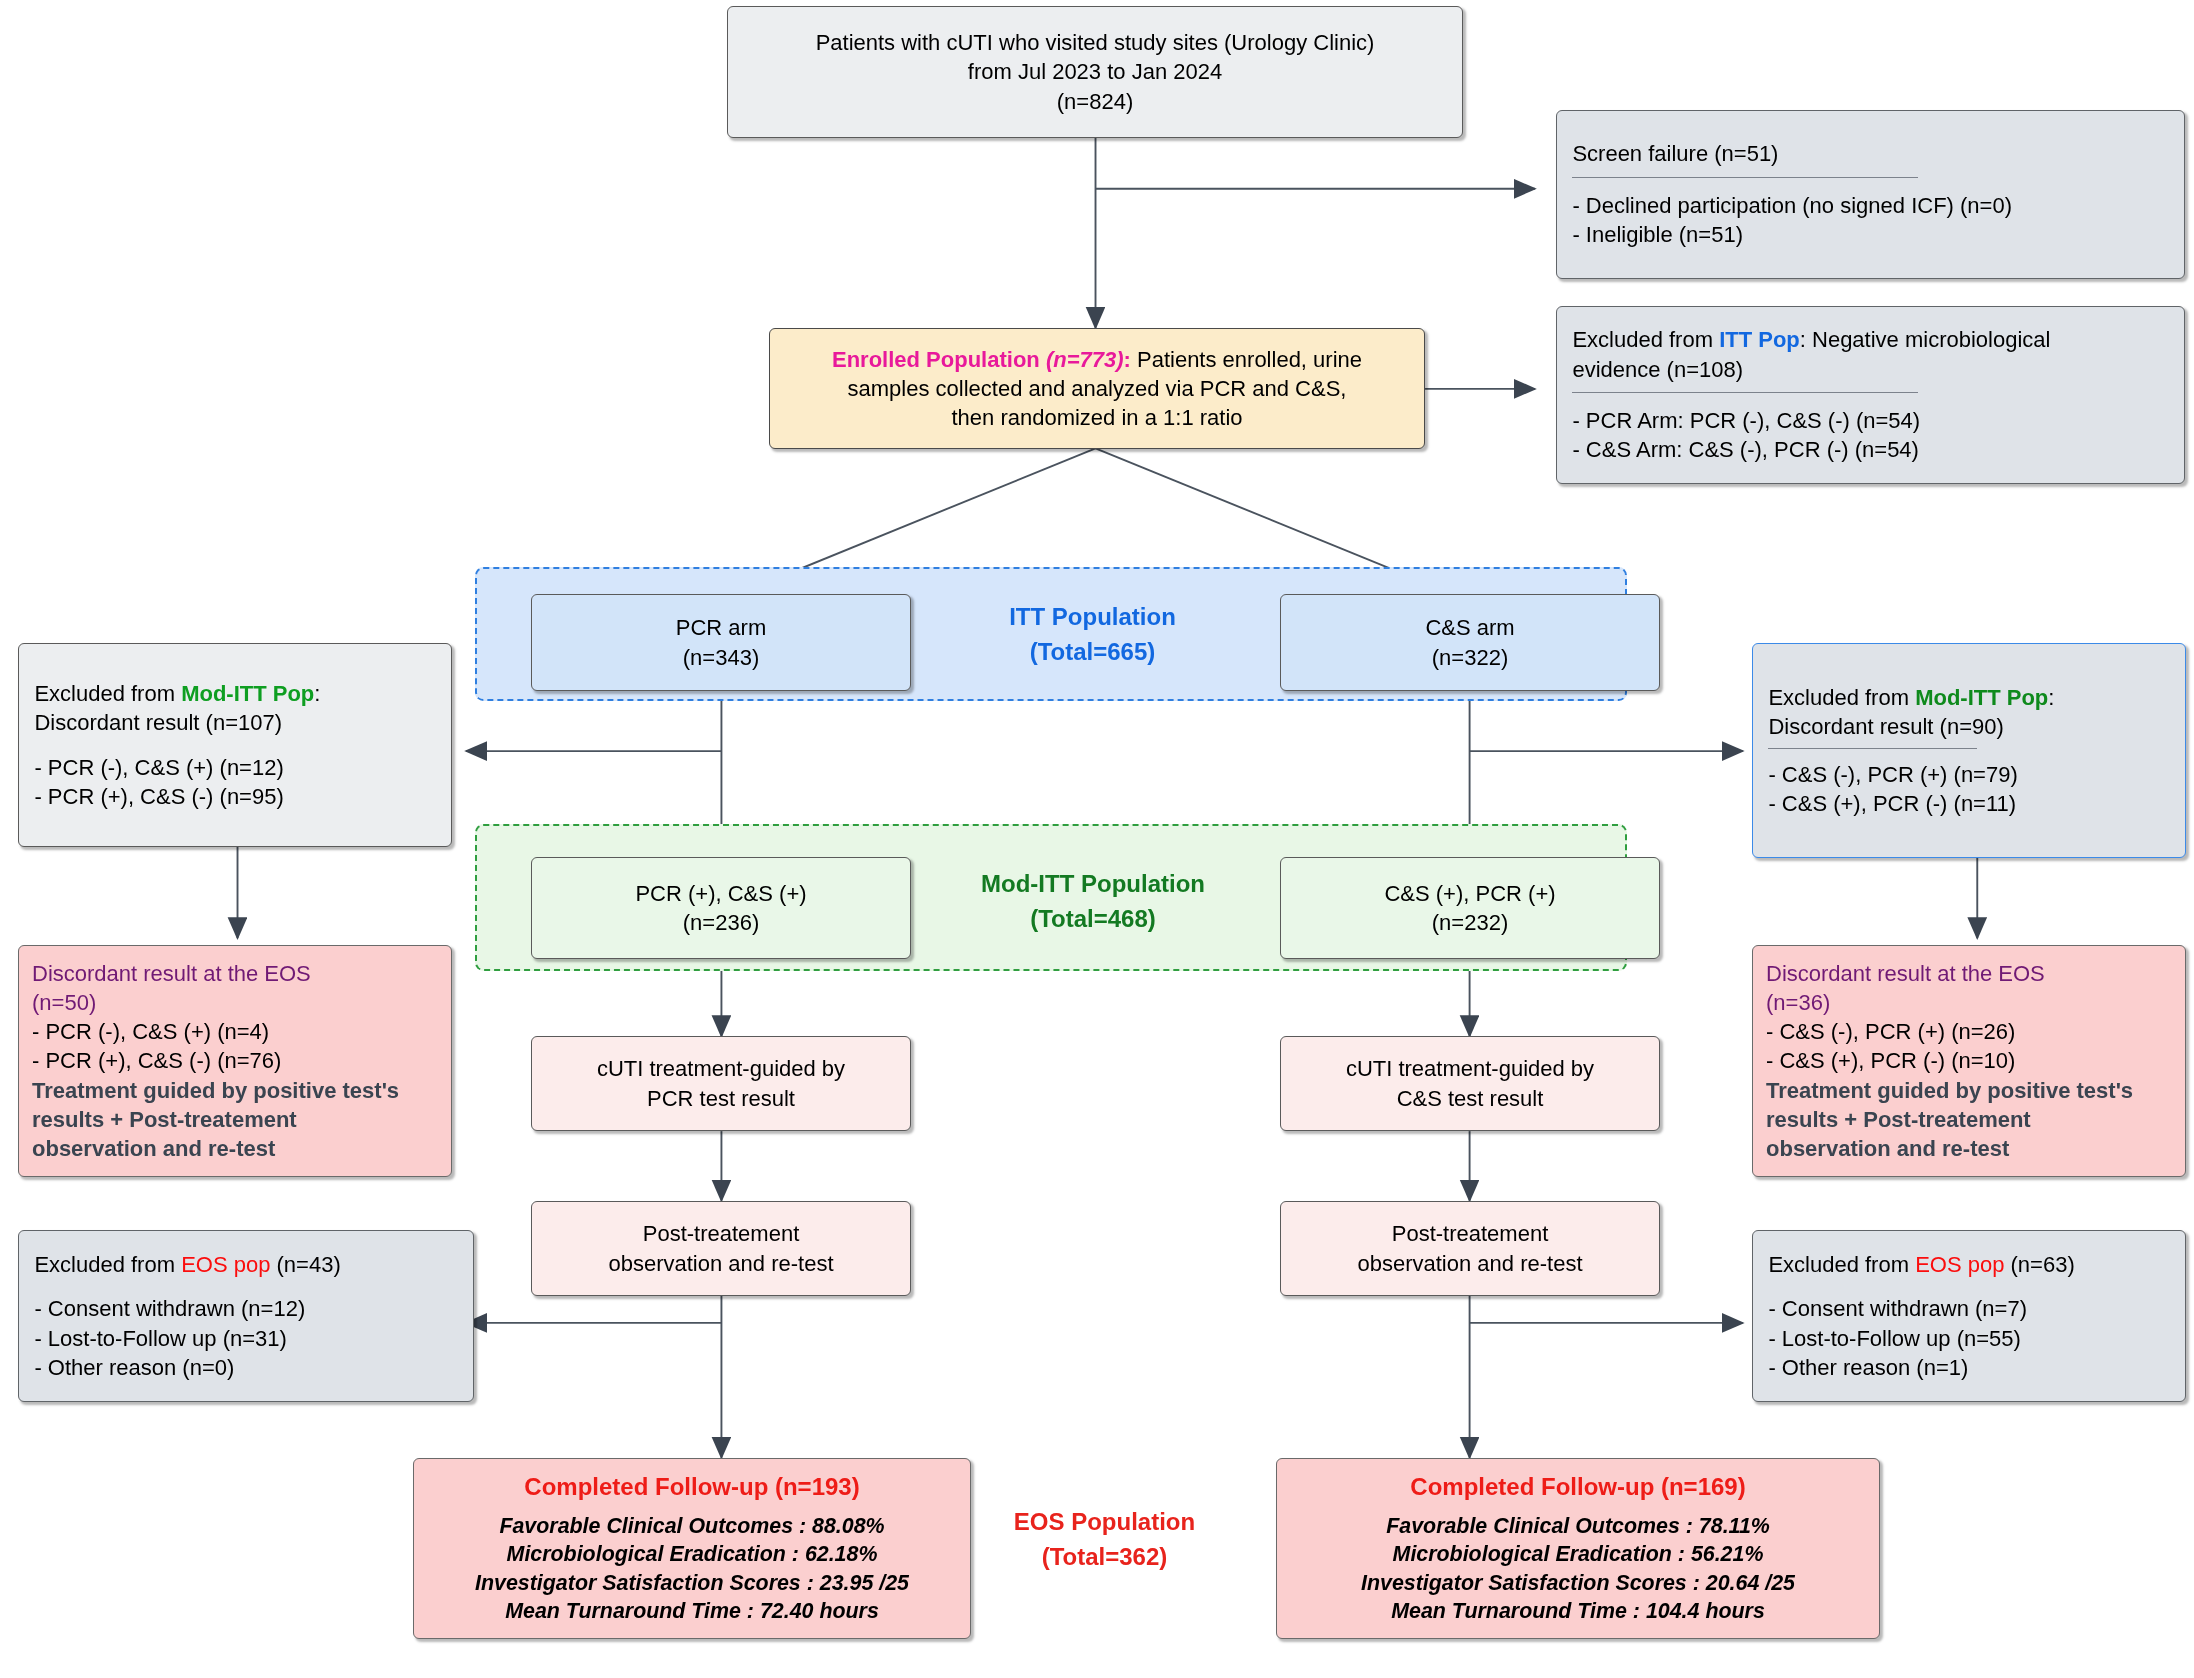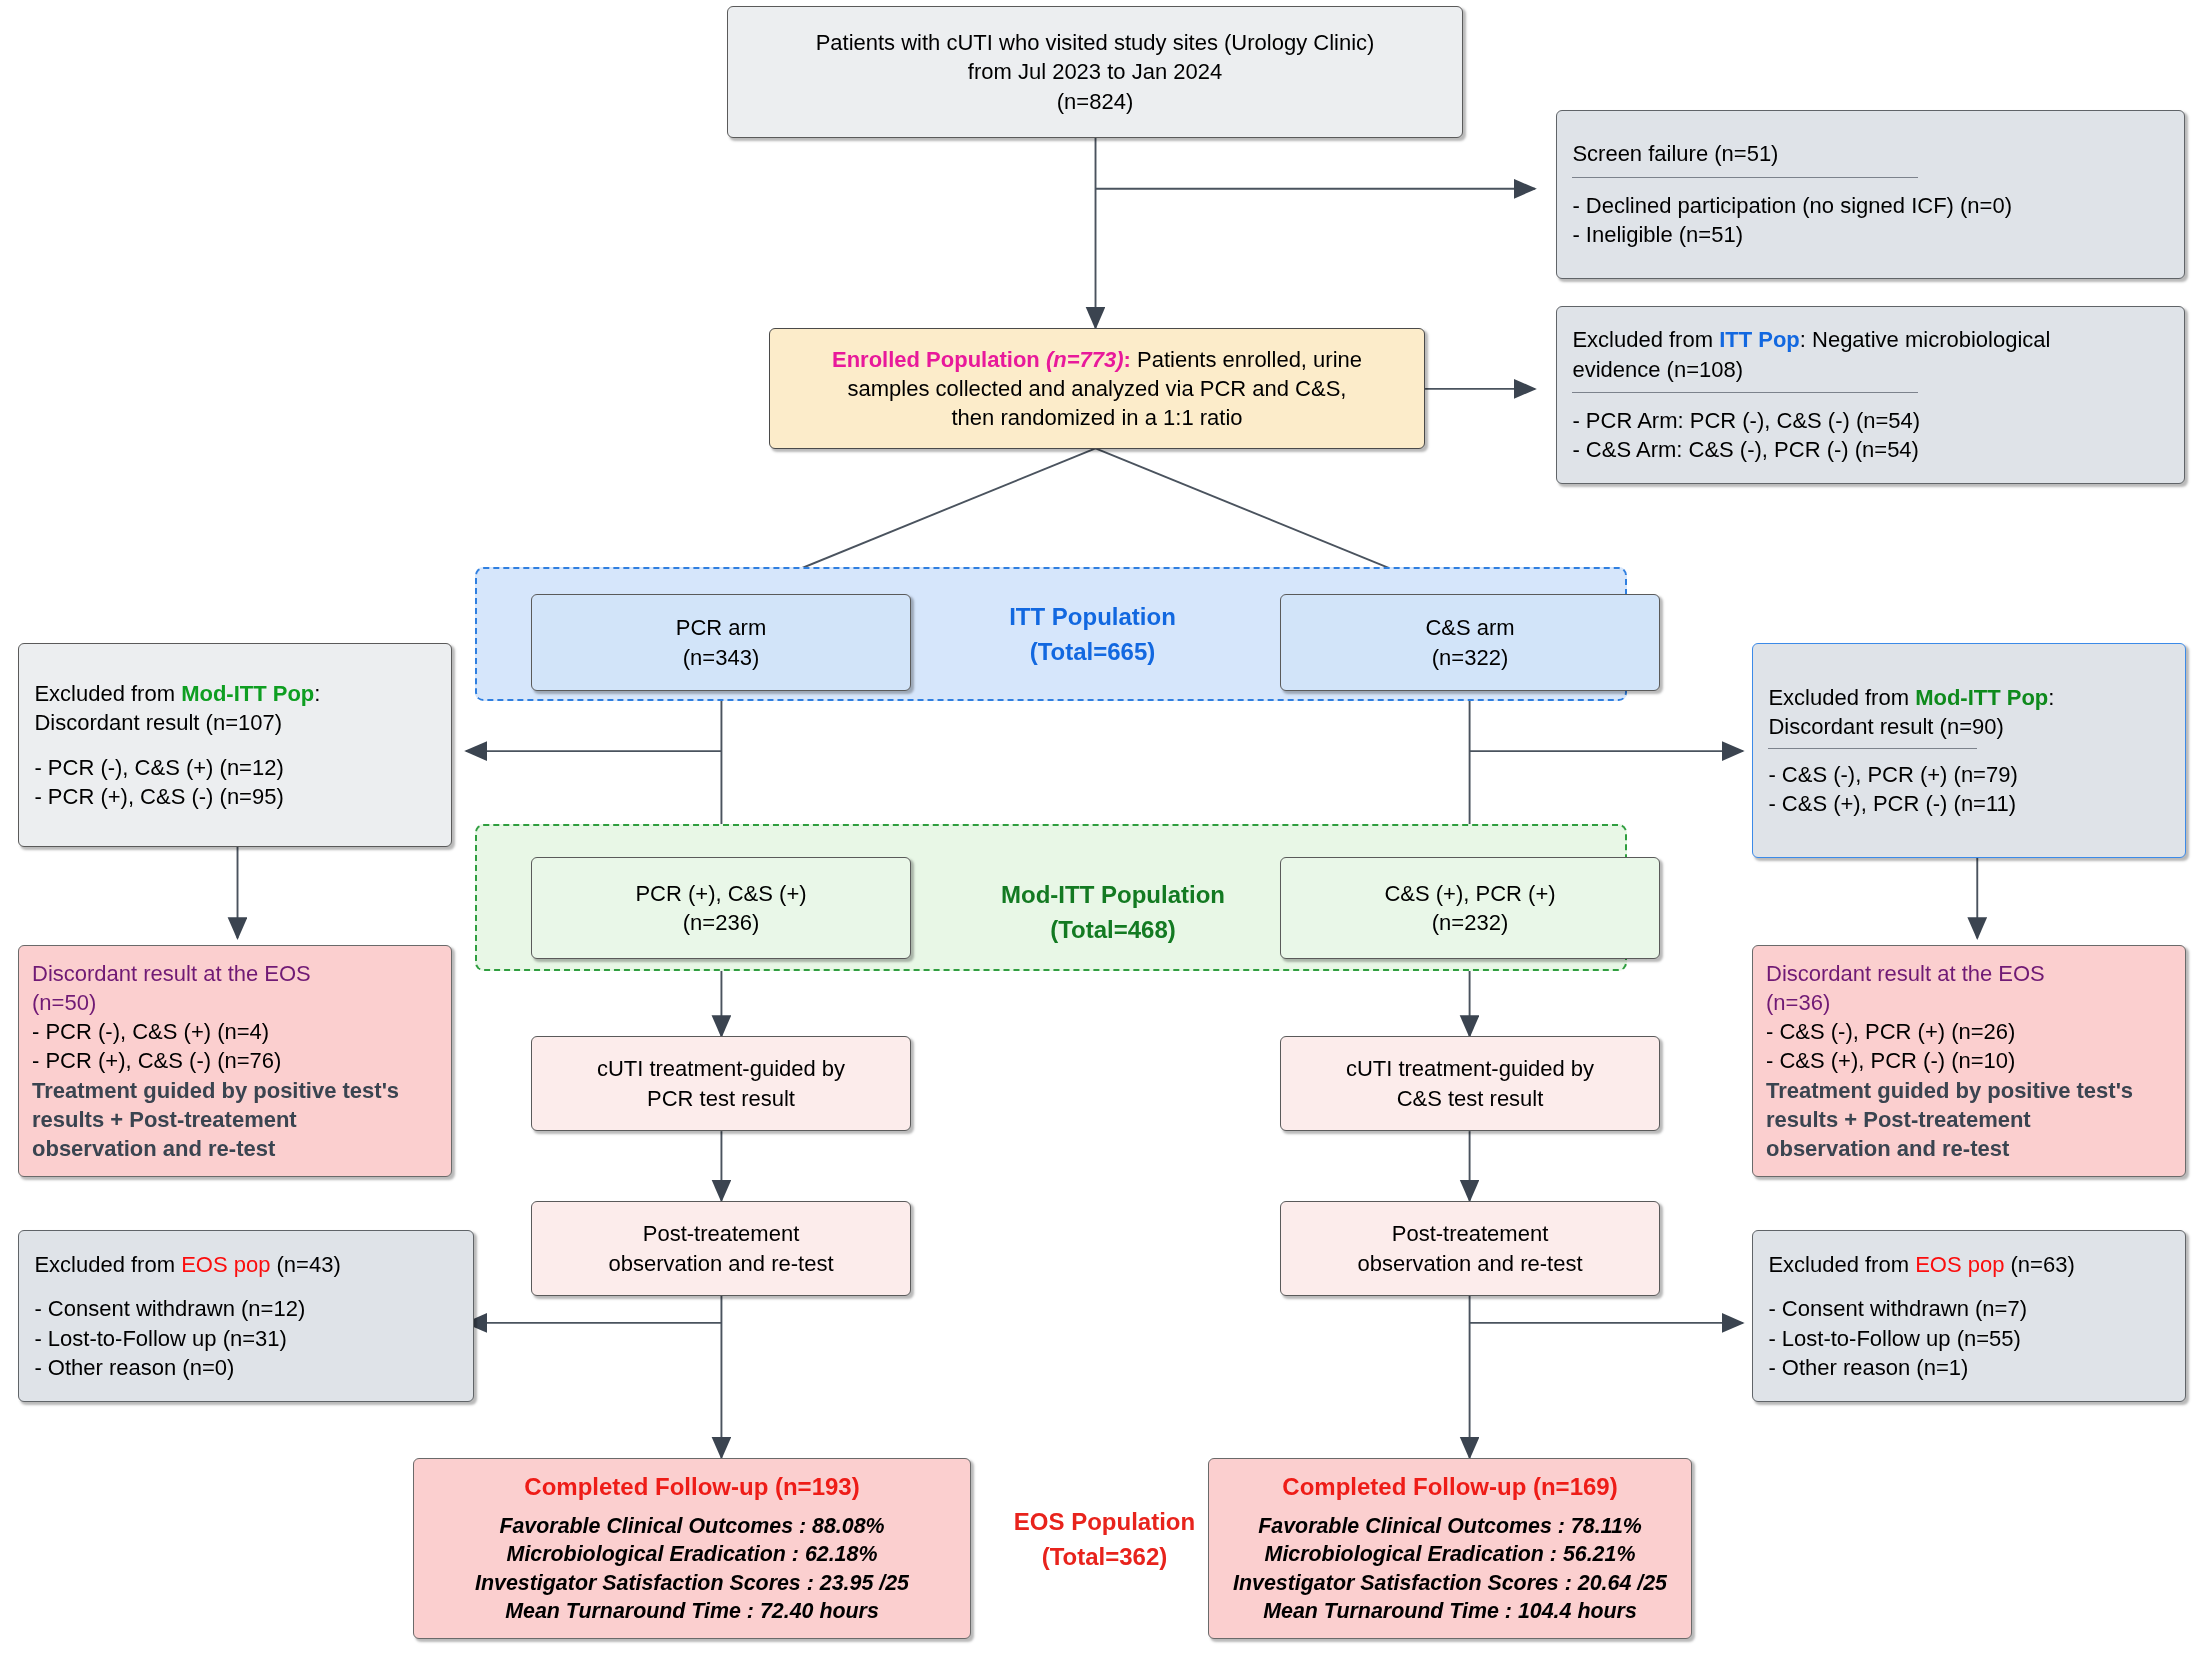--- a/index.html
+++ b/index.html
@@ -122,21 +122,21 @@
     </g>
   </svg>
 
   <div class="zone itt" style="left:475px; top:567px; width:1152px; height:134px;"></div>
   <div class="zone-label ittlab" style="left:926px; top:600px; width:333px;">
     <div>ITT Population</div>
     <div>(Total=665)</div>
   </div>
 
   <div class="zone modit" style="left:475px; top:824px; width:1152px; height:147px;"></div>
-  <div class="zone-label modlab" style="left:917px; top:867px; width:392px;margin-top:11px;">
+  <div class="zone-label modlab" style="left:897px; top:867px; width:392px;">
     <div>Mod-ITT Population</div>
     <div>(Total=468)</div>
   </div>
 
   <div class="zone-label eoslab" style="left:968px; top:1505px; width:273px;">
     <div>EOS Population</div>
     <div>(Total=362)</div>
   </div>
 
   <div class="box grey center" style="left:727px; top:6px; width:736px; height:132px;">
@@ -305,21 +305,21 @@
   <div class="box pink center" style="left:413px; top:1458px; width:558px; height:181px;">
     <div class="pad" style="padding:3.6px 8.3px;">
       <div class="fu-head">Completed Follow-up (n=193)</div>
       <div class="metric">Favorable Clinical Outcomes : 88.08%</div>
       <div class="metric">Microbiological Eradication : 62.18%</div>
       <div class="metric">Investigator Satisfaction Scores : 23.95 /25</div>
       <div class="metric">Mean Turnaround Time : 72.40 hours</div>
     </div>
   </div>
 
-  <div class="box pink center" style="left:1208px; top:1458px; width:484px; height:181px;">
+  <div class="box pink center" style="left:1276px; top:1458px; width:604px; height:181px;">
     <div class="pad" style="padding:3.6px 8.3px;">
       <div class="fu-head">Completed Follow-up (n=169)</div>
       <div class="metric">Favorable Clinical Outcomes : 78.11%</div>
       <div class="metric">Microbiological Eradication : 56.21%</div>
       <div class="metric">Investigator Satisfaction Scores : 20.64 /25</div>
       <div class="metric">Mean Turnaround Time : 104.4 hours</div>
     </div>
   </div>
 
 </div>

